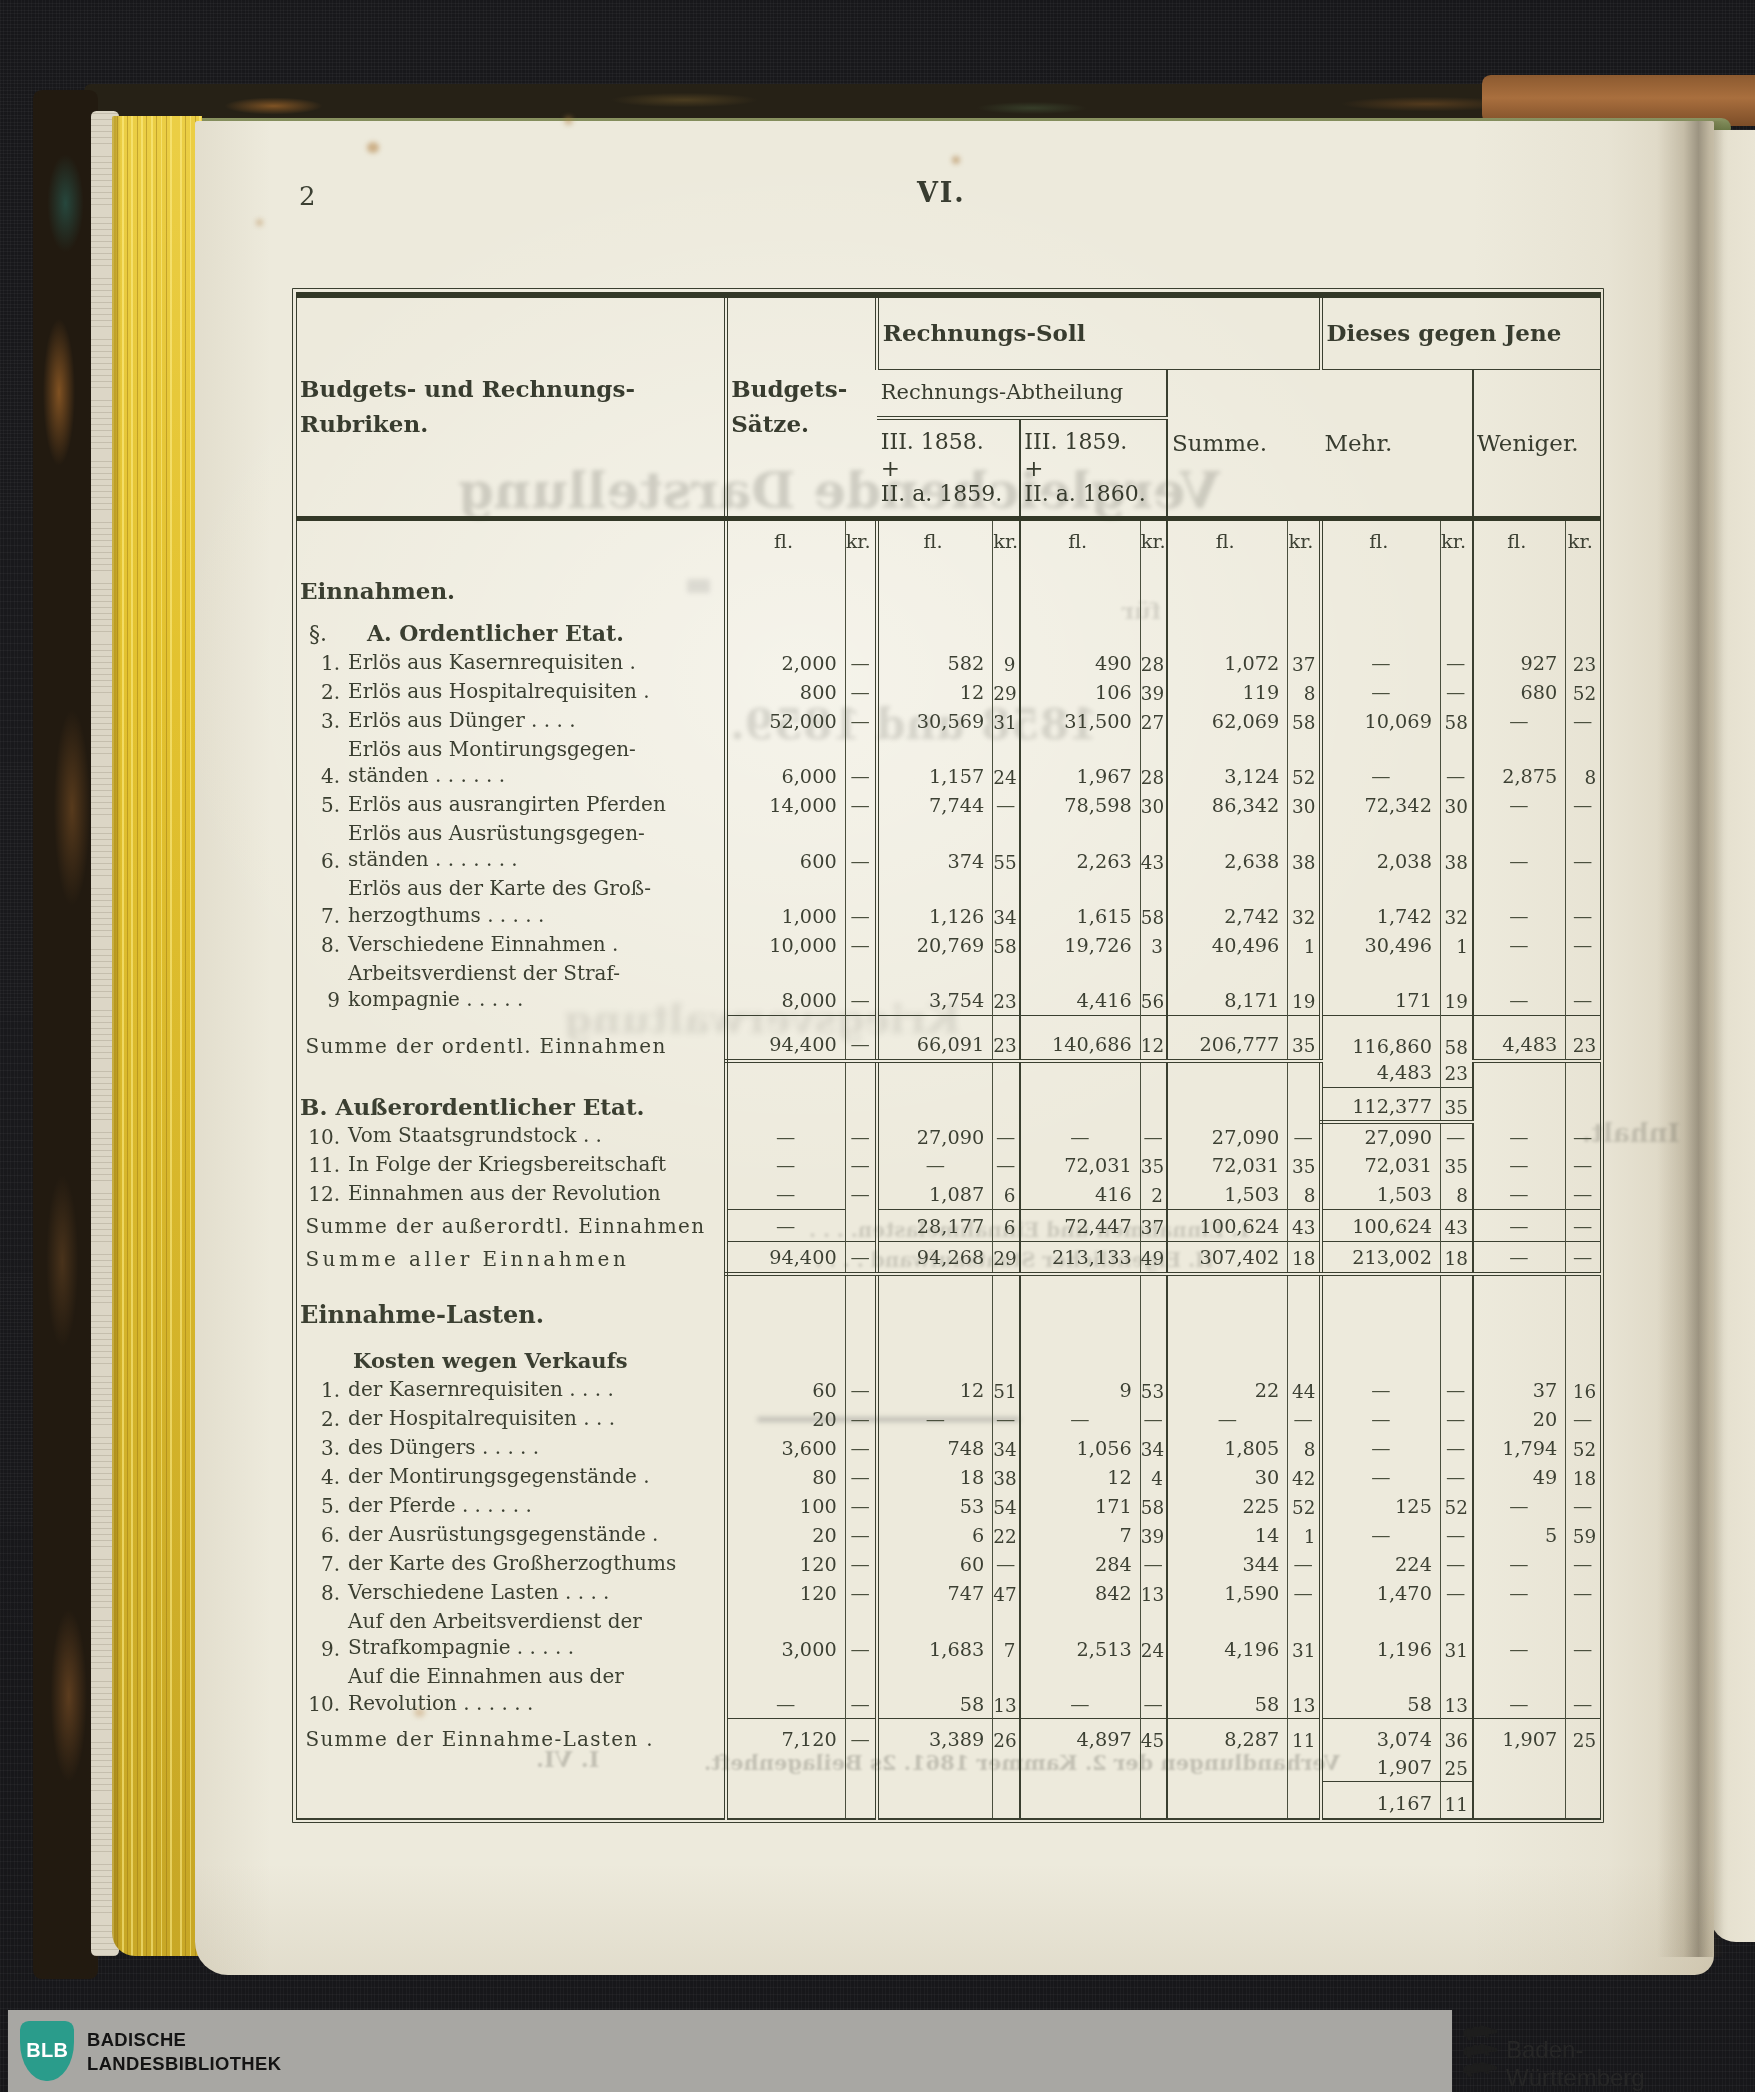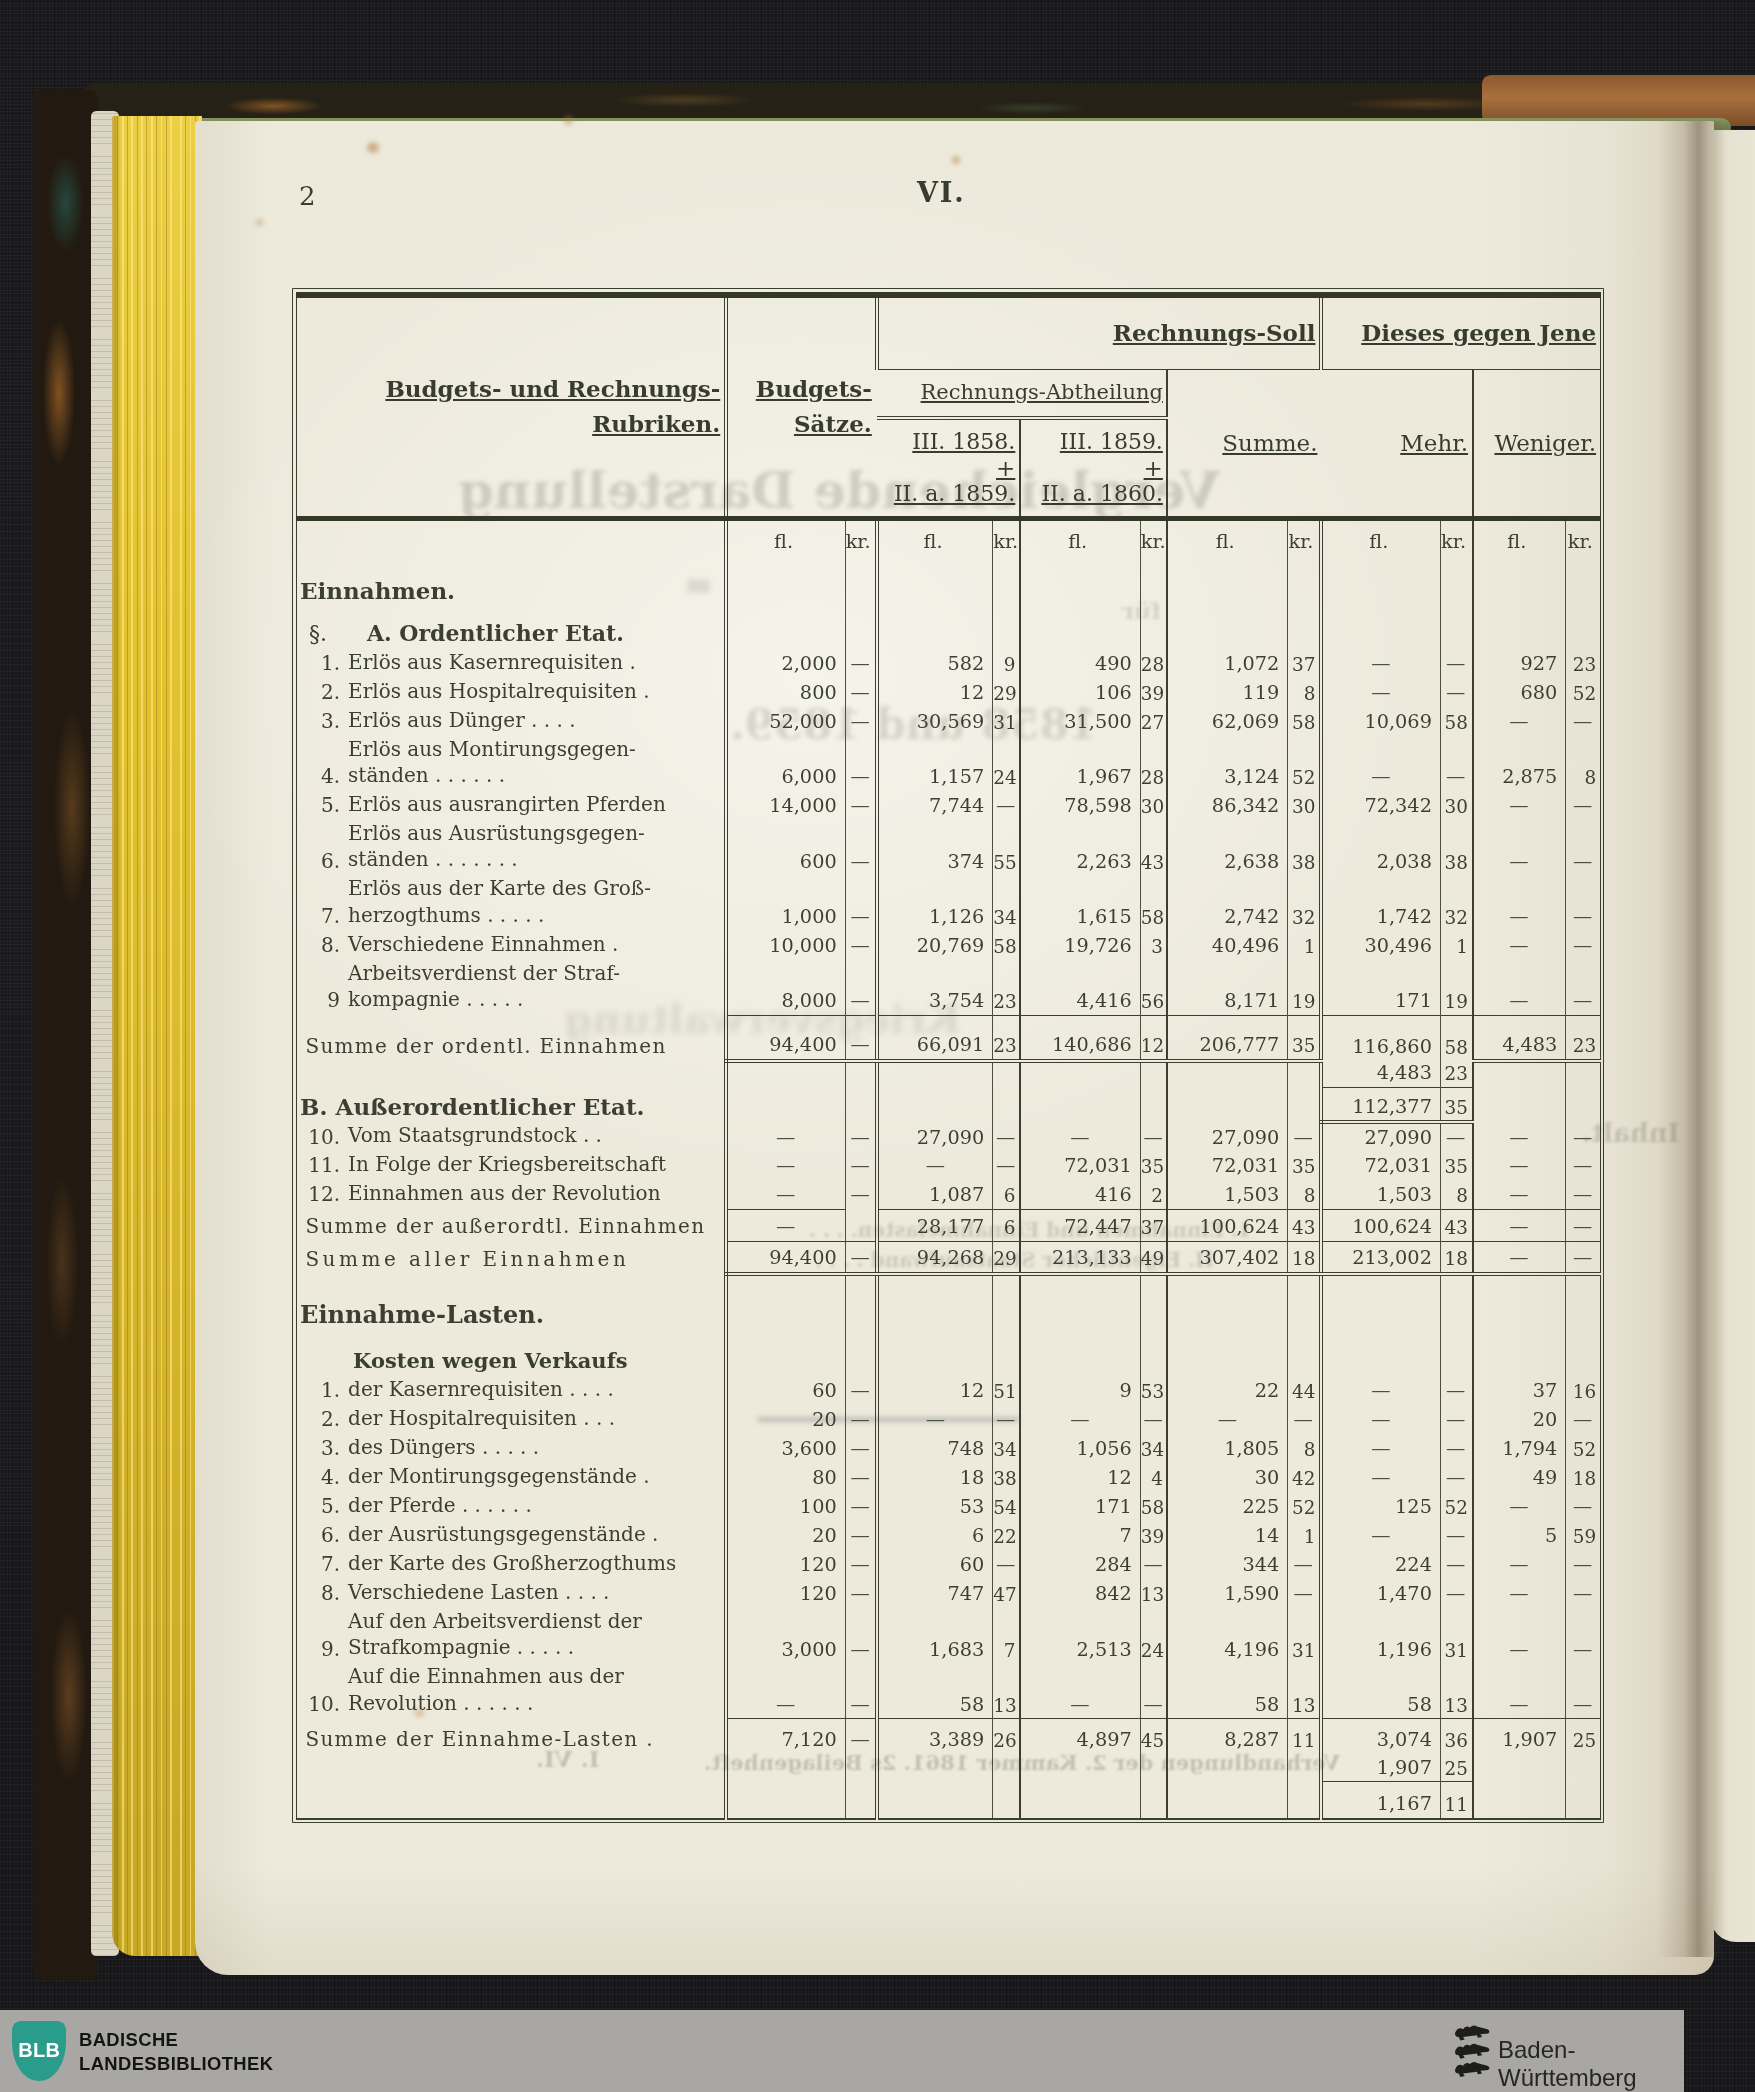--- a/index.html
+++ b/index.html
@@ -57,21 +57,21 @@
     letter-spacing:0.9px;color:#31352a;z-index:3;}
   
   .bleed{position:absolute;transform:scaleX(-1);transform-origin:center;font-weight:bold;color:#45453c;
     white-space:nowrap;pointer-events:none;z-index:1;}
   
   .tframe{position:absolute;left:97px;top:167px;z-index:2;border:1.8px solid #3a3f30;padding:2.6px;border-radius:0.9px;}
   table.budget{border-collapse:collapse;table-layout:fixed;width:1305px;background:transparent;
     border:1.8px solid #3a3f30;border-top:6.1px solid #333827;border-bottom:2.6px solid #3a3f30;
     color:#3c4033;}
   td{padding:0 5.3px 2.6px 0;font-size:19.3px;vertical-align:bottom;overflow:hidden;}
-  thead td{vertical-align:middle;text-align:right;padding:1.8px 3.5px;line-height:1.5;text-decoration:underline;}
+  thead td{vertical-align:middle;text-align:left;padding:1.8px 3.5px;line-height:1.5;}
   .h1{height:75px}.h2{height:48px}.h3{height:101px}
   .hc{font-size:23px;color:#383c2f;}
   .rub,.bud{font-weight:bold;}
   .soll,.jene{font-weight:bold;border-bottom:1.8px solid #3a3f30;}
   .bud,.soll,.jene,.col0,.col2,.col8{border-left:4.4px double #3a3f30;}
   .abt{border-bottom:4.4px double #3a3f30;font-size:21px;}
   .summe,.p2,.wen,.col4,.col6,.col10{border-left:2.6px solid #3a3f30;}
   .col1,.col3,.col5,.col7,.col9,.col11{border-left:1.3px solid #4a4f3e;}
   .p1,.p2{font-size:22px;line-height:1.25;}
   .plus{font-size:23px;line-height:1.05;}
@@ -86,21 +86,21 @@
   .ltxt{flex:1;line-height:1.32;}
   .sec-c{font-weight:bold;font-size:23px;padding-right:35px;}
   .sec-big{font-size:24px;}
   .para{padding-left:8.8px;font-size:22px;}
   .seca{margin-left:40px;font-weight:bold;font-size:22px;}
   .seck{margin-left:53px;font-weight:bold;font-size:21px;}
   .sum-lab{letter-spacing:1.3px;padding-left:5.3px;}
   .sum-spread{letter-spacing:3.5px;}
   .rt{border-top:1.8px solid #3a3f30;}
   .rdb{border-bottom:4.4px double #3a3f30;}
-  .footer-bar{position:absolute;left:0;top:2010px;width:1684px;height:83px;background:#a8a7a3;z-index:5;}
+  .footer-bar{position:absolute;left:8px;top:2010px;width:1444px;height:83px;background:#a8a7a3;z-index:5;}
   .blb-shield{position:absolute;left:12.3px;top:10.5px;width:54px;height:60px;background:#2a9c8b;
     border-radius:8.8px 8.8px 26px 26px / 8.8px 8.8px 39px 39px;display:flex;align-items:center;justify-content:center;
     color:#fff;font-family:"Liberation Sans",sans-serif;font-weight:bold;font-size:20px;letter-spacing:0.4px;}
   .blb-name{position:absolute;left:79px;top:18.4px;font-family:"Liberation Sans",sans-serif;font-weight:bold;
     font-size:18.4px;line-height:1.28;color:#141414;letter-spacing:0.4px;}
   .bw-crest{position:absolute;left:1450px;top:12.3px;}
   .bw-name{position:absolute;left:1498px;top:26px;font-family:"Liberation Sans",sans-serif;
     font-size:24px;color:#262626;}
 </style>
 </head>

